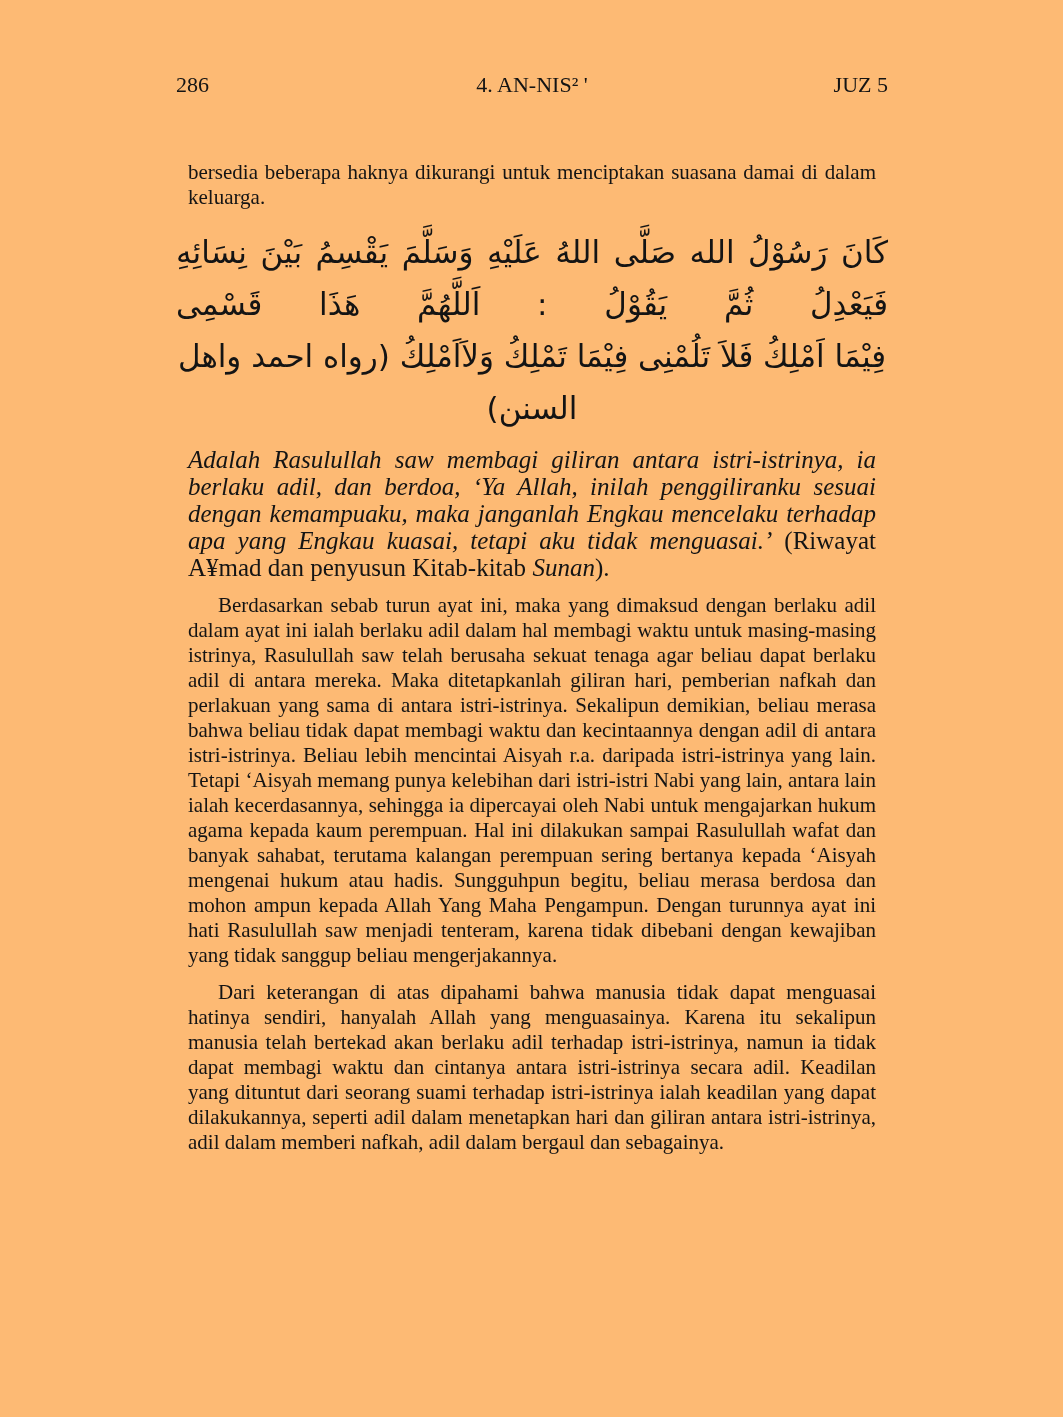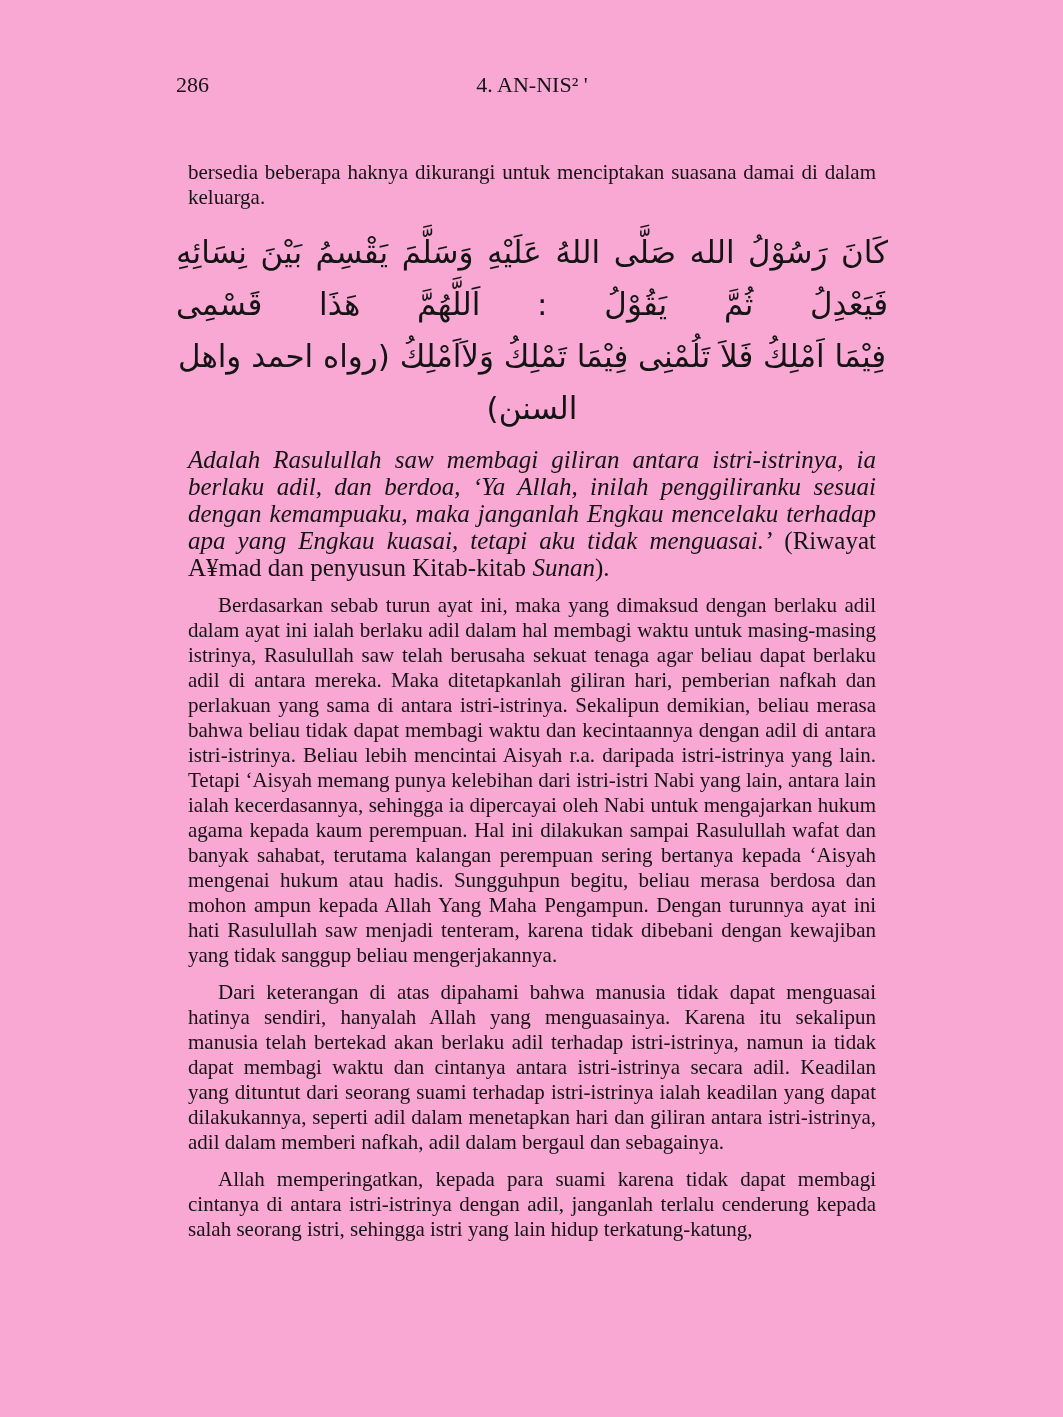--- a/index.html
+++ b/index.html
@@ -5,21 +5,21 @@
   html, body {
     margin: 0;
     padding: 0;
     background: #ffffff;
   }
   .page {
     position: relative;
     width: 1063px;
     height: 1417px;
     margin: 0 auto;
-    background: #f9a8d4;
+    background: #fdba74;
     box-sizing: border-box;
     padding: 72px 175px 0 176px;
     font-family: "Liberation Serif", "DejaVu Serif", serif;
     color: #141414;
     overflow: hidden;
   }
   .running-header {
     display: grid;
     grid-template-columns: 1fr auto 1fr;
     align-items: baseline;
@@ -65,35 +65,35 @@
   .translation .italic { font-style: italic; }
 </style>
 </head>
 <body>
 
 <div class="page">
 
   <div class="running-header">
     <span class="page-number">286</span>
     <span class="chapter-title">4. AN-NIS² '</span>
+    <span class="juz-label">JUZ 5</span>
   </div>
 
   <div class="body-text">
 
     <p>bersedia beberapa haknya dikurangi untuk menciptakan suasana damai di dalam keluarga.</p>
 
 
 
     <div class="arabic-block">
       <div class="arabic-line-1">كَانَ رَسُوْلُ الله صَلَّى اللهُ عَلَيْهِ وَسَلَّمَ يَقْسِمُ بَيْنَ نِسَائِهِ فَيَعْدِلُ ثُمَّ يَقُوْلُ : اَللَّهُمَّ هَذَا قَسْمِى</div>
       <div class="arabic-line-2">فِيْمَا اَمْلِكُ فَلاَ تَلُمْنِى فِيْمَا تَمْلِكُ وَلاَاَمْلِكُ (رواه احمد واهل السنن)</div>
     </div>
 
     <p class="translation"><span class="italic">Adalah Rasulullah saw membagi giliran antara istri-istrinya, ia berlaku adil, dan berdoa, ‘Ya Allah, inilah penggiliranku sesuai dengan kemampuaku, maka janganlah Engkau mencelaku terhadap apa yang Engkau kuasai, tetapi aku tidak menguasai.’</span><span class="roman"> (Riwayat A¥mad dan penyusun Kitab-kitab </span><span class="italic">Sunan</span><span class="roman">).</span></p>
 
     <p class="indent">Berdasarkan sebab turun ayat ini, maka yang dimaksud dengan berlaku adil dalam ayat ini ialah berlaku adil dalam hal membagi waktu untuk masing-masing istrinya, Rasulullah saw telah berusaha sekuat tenaga agar beliau dapat berlaku adil di antara mereka. Maka ditetapkanlah giliran hari, pemberian nafkah dan perlakuan yang sama di antara istri-istrinya. Sekalipun demikian, beliau merasa bahwa beliau tidak dapat membagi waktu dan kecintaannya dengan adil di antara istri-istrinya. Beliau lebih mencintai Aisyah r.a. daripada istri-istrinya yang lain. Tetapi ‘Aisyah memang punya kelebihan dari istri-istri Nabi yang lain, antara lain ialah kecerdasannya, sehingga ia dipercayai oleh Nabi untuk mengajarkan hukum agama kepada kaum perempuan. Hal ini dilakukan sampai Rasulullah wafat dan banyak sahabat, terutama kalangan perempuan sering bertanya kepada ‘Aisyah mengenai hukum atau hadis. Sungguhpun begitu, beliau merasa berdosa dan mohon ampun kepada Allah Yang Maha Pengampun. Dengan turunnya ayat ini hati Rasulullah saw menjadi tenteram, karena tidak dibebani dengan kewajiban yang tidak sanggup beliau mengerjakannya.</p>
 
     <p class="indent">Dari keterangan di atas dipahami bahwa manusia tidak dapat menguasai hatinya sendiri, hanyalah Allah yang menguasainya. Karena itu sekalipun manusia telah bertekad akan berlaku adil terhadap istri-istrinya, namun ia tidak dapat membagi waktu dan cintanya antara istri-istrinya secara adil. Keadilan yang dituntut dari seorang suami terhadap istri-istrinya ialah keadilan yang dapat dilakukannya, seperti adil dalam menetapkan hari dan giliran antara istri-istrinya, adil dalam memberi nafkah, adil dalam bergaul dan sebagainya.</p>
 
-    <p class="indent">Allah memperingatkan, kepada para suami karena tidak dapat membagi cintanya di antara istri-istrinya dengan adil, janganlah terlalu cenderung kepada salah seorang istri, sehingga istri yang lain hidup terkatung-katung,</p>
 
   </div>
 </div>
 
 </body></html>

